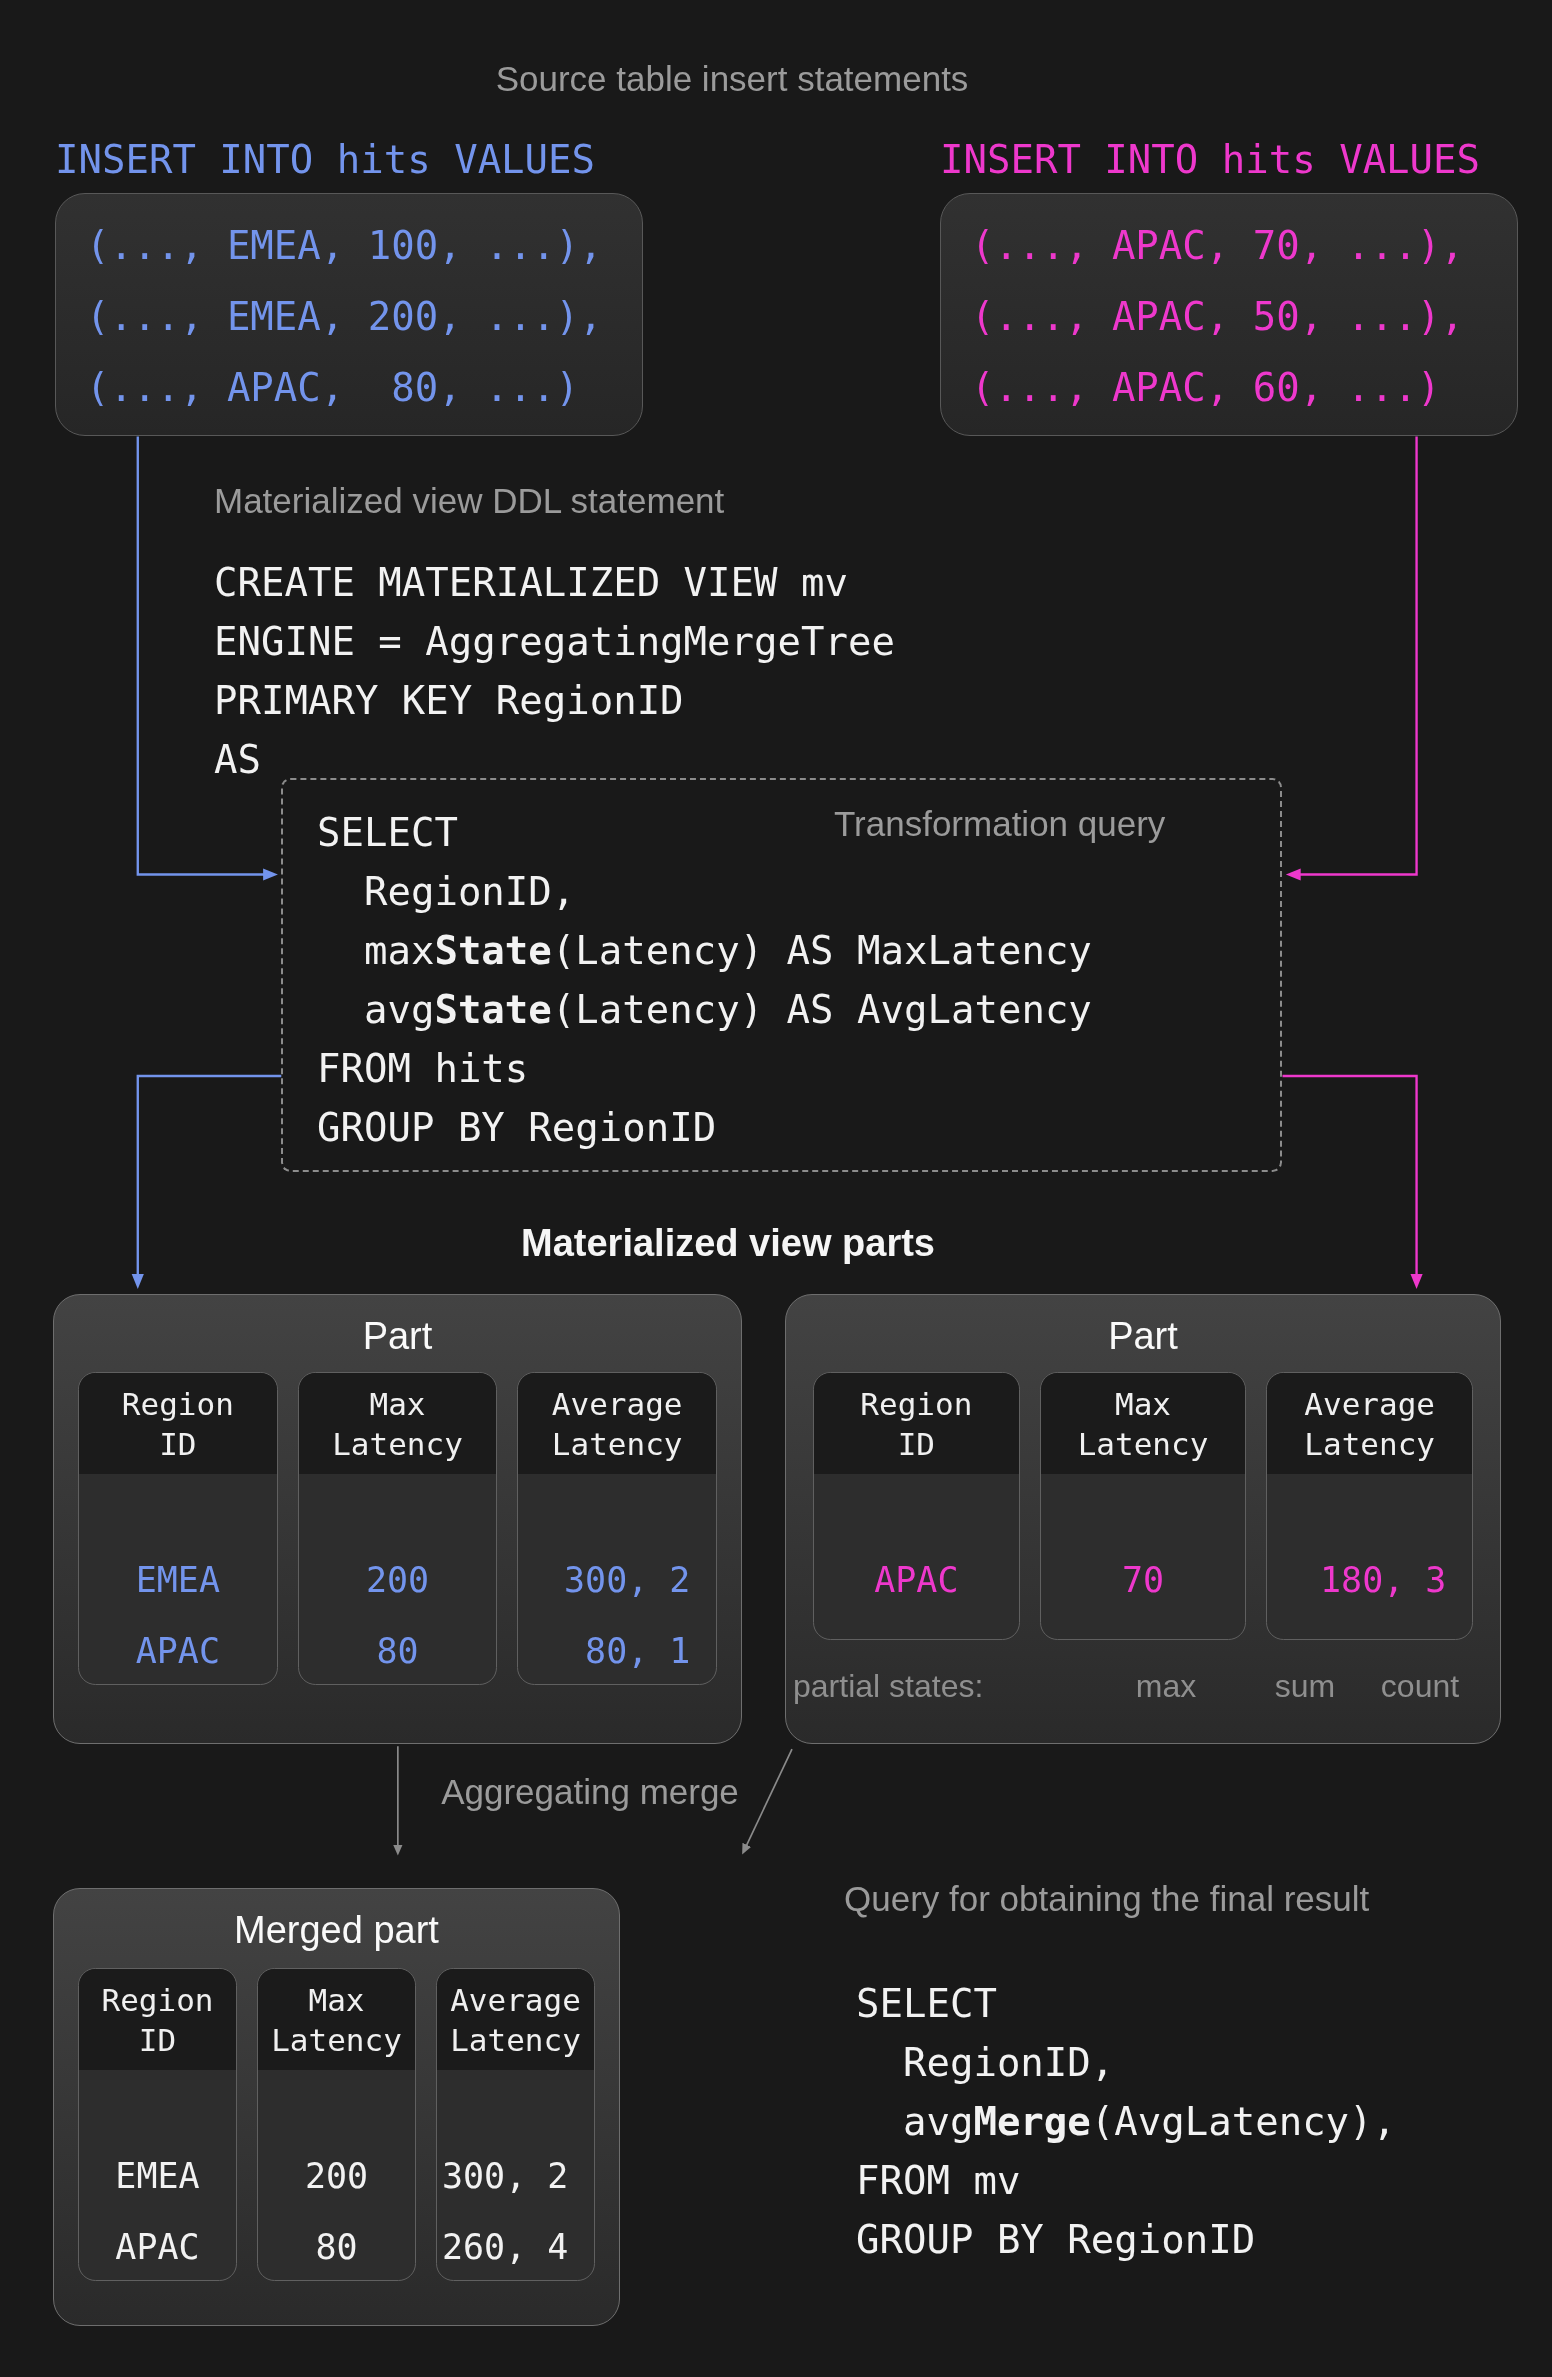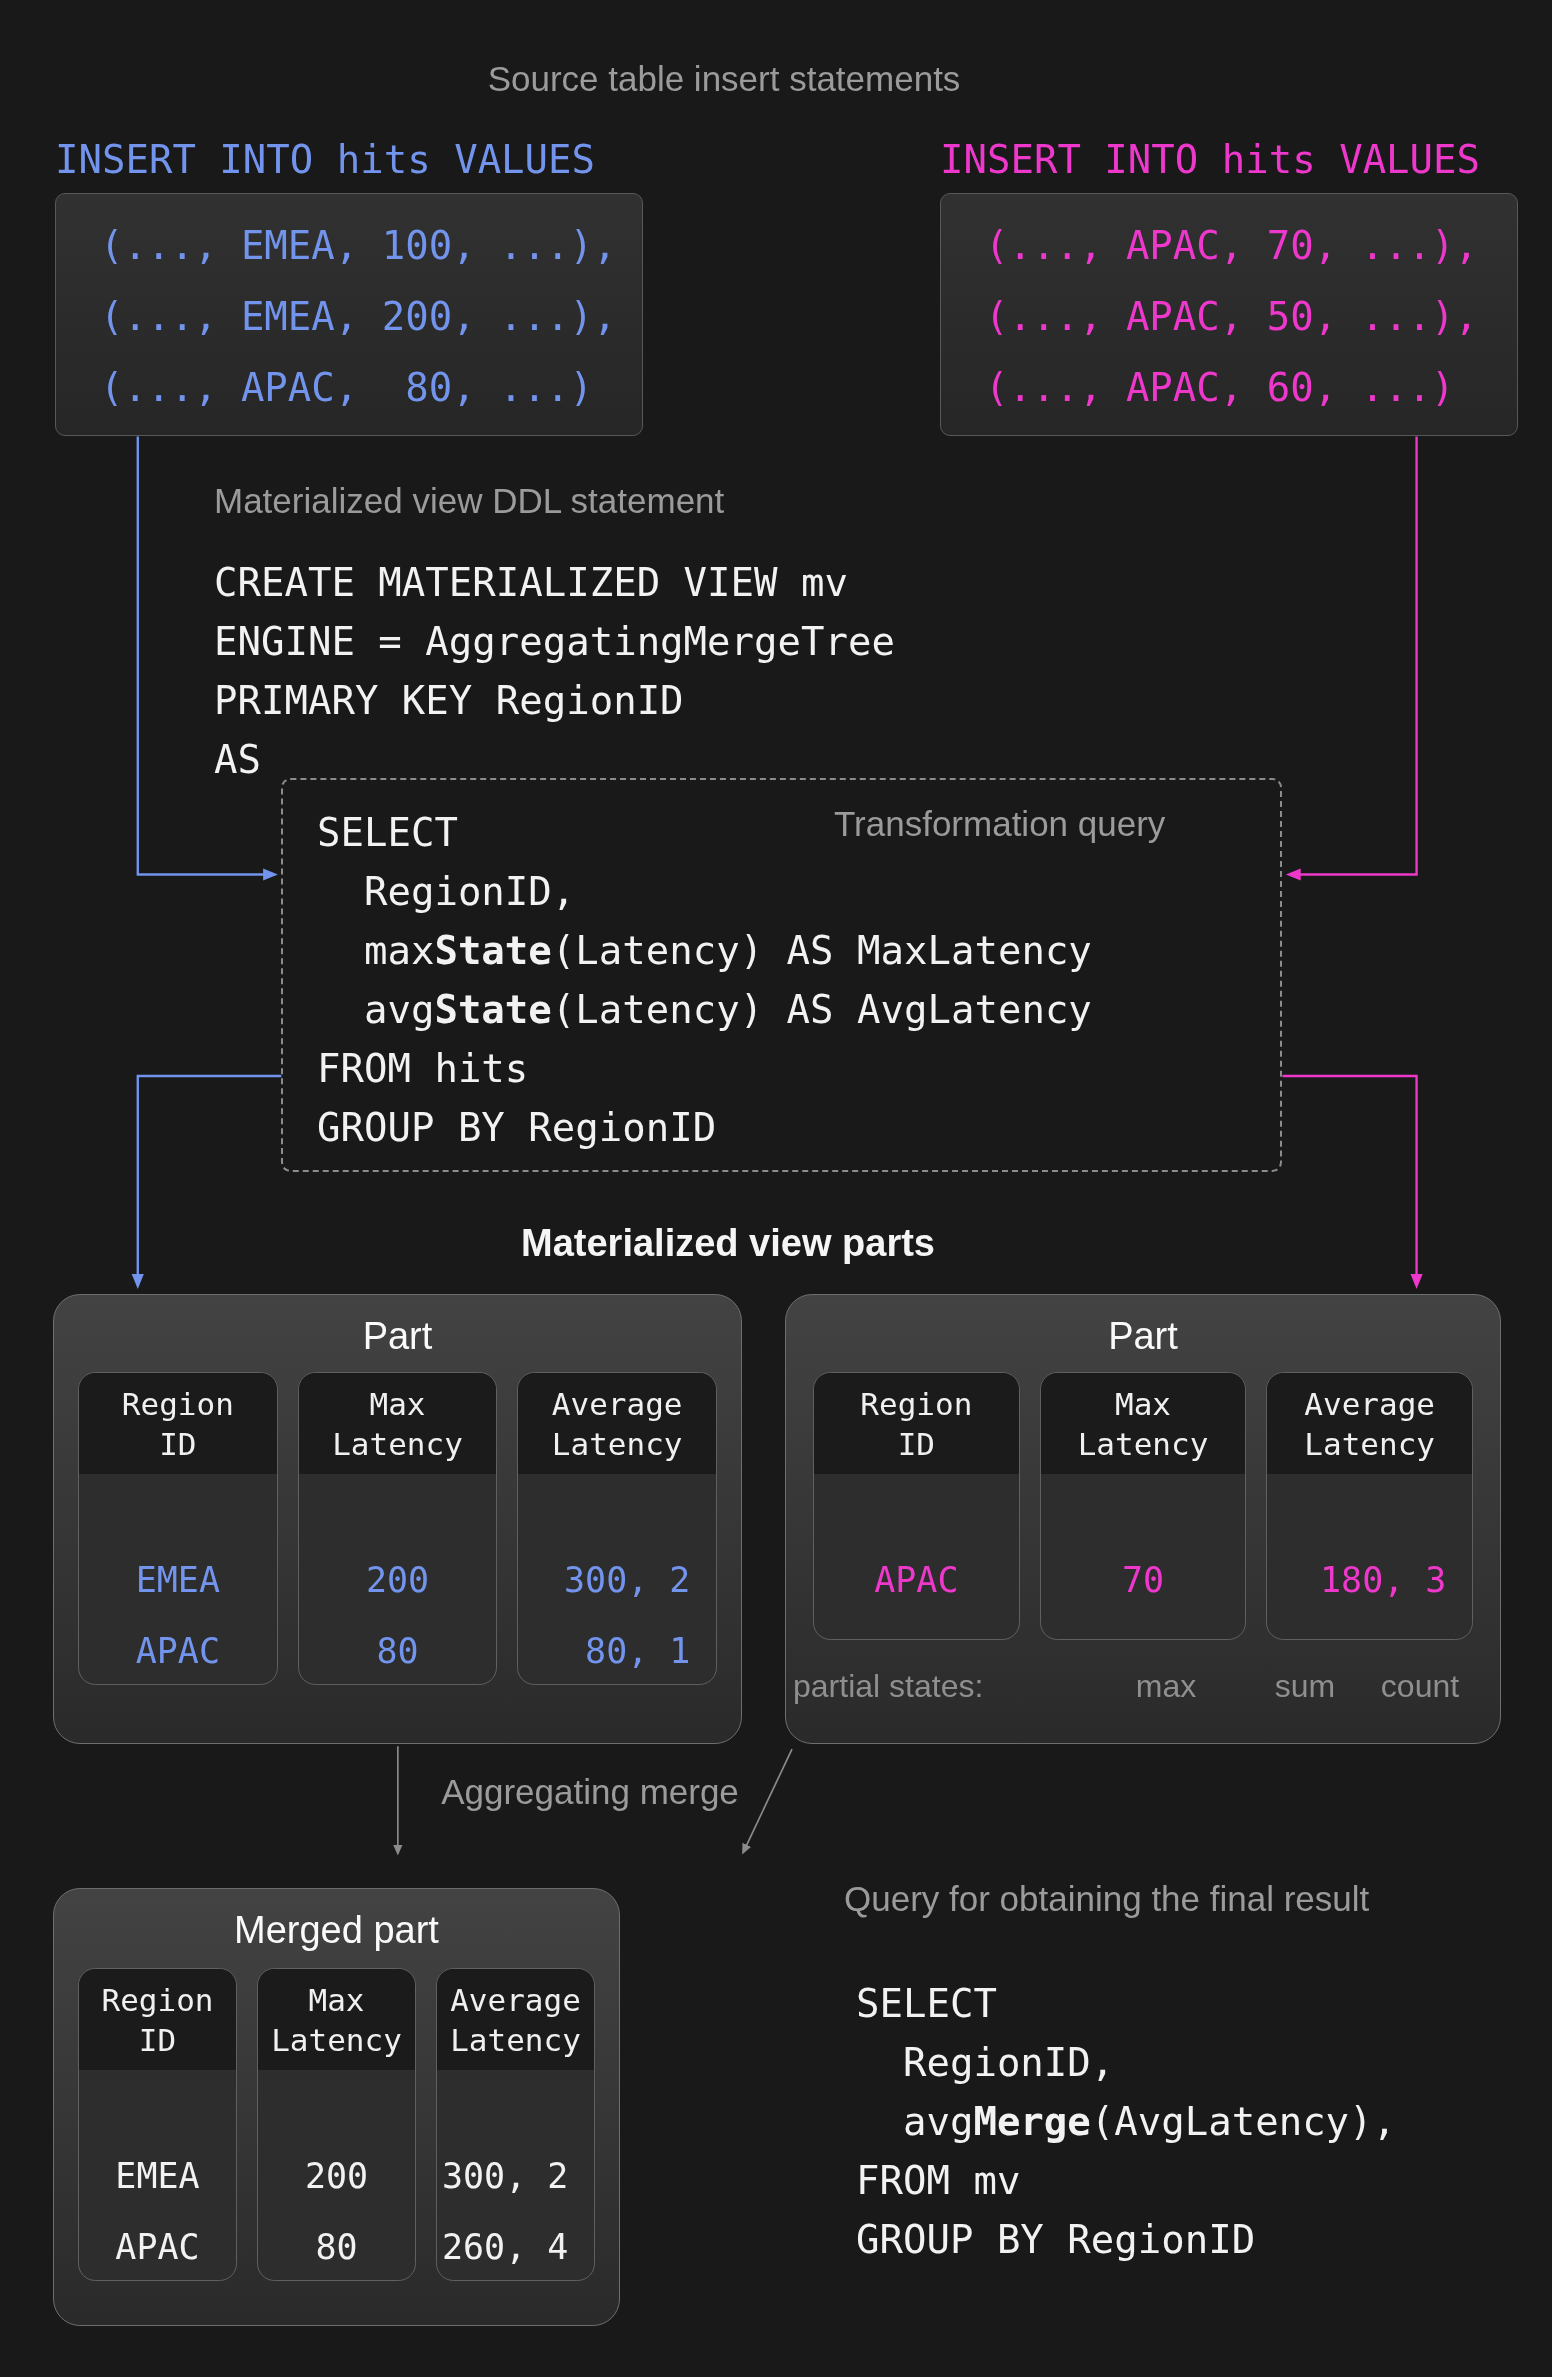--- a/index.html
+++ b/index.html
@@ -9,21 +9,21 @@
   }
   .abs{position:absolute;}
   .gray-label{color:#9b9b9b;font-size:35px;line-height:1.2;font-weight:400;}
   .code{font-family:"DejaVu Sans Mono","Liberation Mono",monospace;font-size:39px;color:#f2f2f2;}
   .code div, .codeline{white-space:pre;}
   .blue{color:#7394ec;}
   .pink{color:#ee38cc;}
   .bold{font-weight:700;}
   .insert-box{
     background:linear-gradient(180deg,#313131,#262626);
-    border:1.3px solid #585858;border-radius:10px;box-sizing:border-box;padding-left:14px;
+    border:1.3px solid #585858;border-radius:30px;box-sizing:border-box;
   }
   .insert-box .code{padding:15.5px 0 0 30px;line-height:71px;}
   .dashed-box{
     border:2px dashed #8c8c8c;border-radius:9.4px;box-sizing:border-box;background:transparent;
   }
   .tq-code{line-height:59px;}
   .part-box{
     background:linear-gradient(180deg,#434343,#2a2a2a);
     border:1.3px solid #6e6e6e;border-radius:27px;box-sizing:border-box;
   }
@@ -76,21 +76,21 @@
     <path d="M 2102 648 L 2102 1298 L 1928 1298" fill="none" stroke="#ee38cc" stroke-width="3.5" marker-end="url(#ap)"></path>
     <path d="M 417 1597 L 204 1597 L 204 1893" fill="none" stroke="#7394ec" stroke-width="3.5" marker-end="url(#ab)"></path>
     <path d="M 1903 1597 L 2102 1597 L 2102 1893" fill="none" stroke="#ee38cc" stroke-width="3.5" marker-end="url(#ap)"></path>
     <path d="M 590 2592 L 590 2740" fill="none" stroke="#8b8b8b" stroke-width="2.5" marker-end="url(#ag)"></path>
     <path d="M 1175 2596 L 1107 2740" fill="none" stroke="#8b8b8b" stroke-width="2.5" marker-end="url(#ag)"></path>
     <path d="M 1724 2478 L 1724 2446" fill="none" stroke="#8b8b8b" stroke-width="2.5" marker-end="url(#agt)"></path>
     <path d="M 1915 2480 L 1934 2448" fill="none" stroke="#8b8b8b" stroke-width="2.5" marker-end="url(#agt)"></path>
     <path d="M 2120 2478 L 2120 2446" fill="none" stroke="#8b8b8b" stroke-width="2.5" marker-end="url(#agt)"></path>
   </svg>
 
-  <div class="abs gray-label" style="left:8px;top:58px;width:1432px;text-align:center;">Source table insert statements</div>
+  <div class="abs gray-label" style="left:16px;top:58px;width:1432px;text-align:center;">Source table insert statements</div>
 
   <div class="abs code blue" style="left:55px;top:137px;">INSERT INTO hits VALUES</div>
   <div class="abs insert-box" style="left:55px;top:193px;width:588px;height:243px;">
     <div class="code blue">
       <div class="codeline">(..., EMEA, 100, ...),</div>
       <div class="codeline">(..., EMEA, 200, ...),</div>
       <div class="codeline">(..., APAC,  80, ...)</div>
     </div>
   </div>
 

